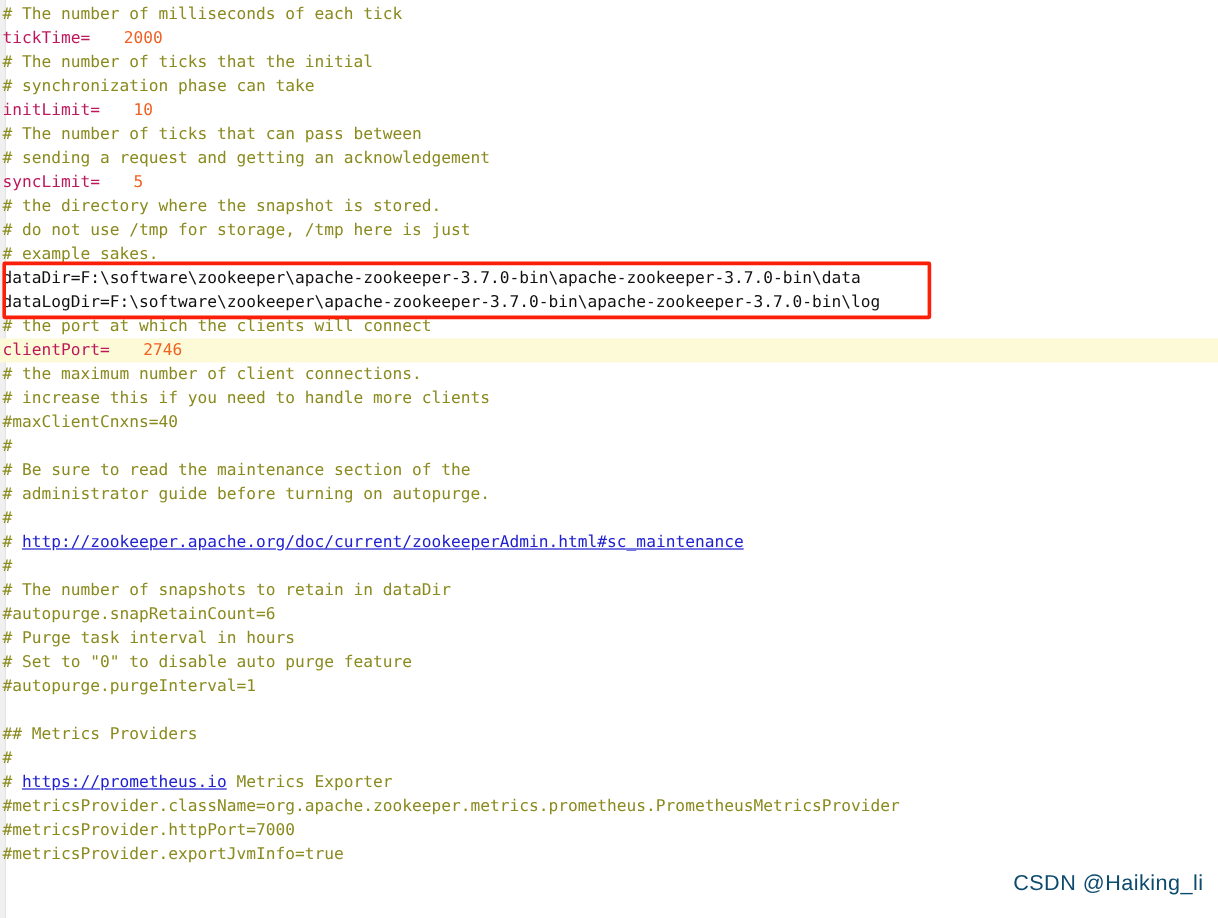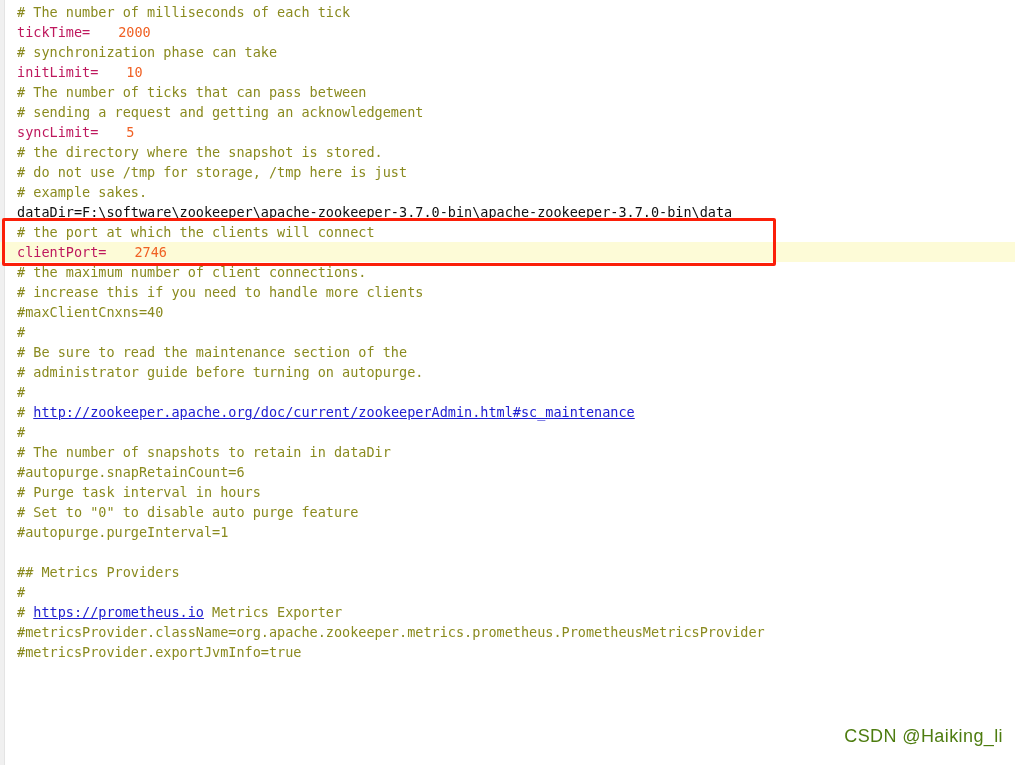--- a/index.html
+++ b/index.html
@@ -33,21 +33,21 @@
     padding-top: 2px;
     box-sizing: border-box;
   }
   .line {
     position: relative;
     height: 20px;
     line-height: 20px;
     font-size: 13.5px;
     letter-spacing: 0px;
     white-space: pre;
-    padding-left: 17px;
+    padding-left: 2px;
     color: #111111;
   }
   .line.hl {
     background: #fdfbd7;
   }
   .tok-comment { color: #8a8a1f; }
   .tok-key     { color: #be185d; }
   .tok-val     { color: #f06124; margin-left: 28px; }
   .tok-plain   { color: #111111; }
   .tok-link {
@@ -77,29 +77,31 @@
 </head>
 <body>
 
 <div id="screen">
 
   <div class="gutter-strip"></div>
 
   <div class="code" id="code-area">
       <div class="line"><span class="tok-comment"># The number of milliseconds of each tick</span></div>
       <div class="line"><span class="tok-key">tickTime=</span><span class="tok-val">2000</span></div>
+      <div class="line"><span class="tok-comment"># The number of ticks that the initial</span></div>
       <div class="line"><span class="tok-comment"># synchronization phase can take</span></div>
       <div class="line"><span class="tok-key">initLimit=</span><span class="tok-val">10</span></div>
       <div class="line"><span class="tok-comment"># The number of ticks that can pass between</span></div>
       <div class="line"><span class="tok-comment"># sending a request and getting an acknowledgement</span></div>
       <div class="line"><span class="tok-key">syncLimit=</span><span class="tok-val">5</span></div>
       <div class="line"><span class="tok-comment"># the directory where the snapshot is stored.</span></div>
       <div class="line"><span class="tok-comment"># do not use /tmp for storage, /tmp here is just</span></div>
       <div class="line"><span class="tok-comment"># example sakes.</span></div>
       <div class="line"><span class="tok-plain">dataDir=F:\software\zookeeper\apache-zookeeper-3.7.0-bin\apache-zookeeper-3.7.0-bin\data</span></div>
+      <div class="line"><span class="tok-plain">dataLogDir=F:\software\zookeeper\apache-zookeeper-3.7.0-bin\apache-zookeeper-3.7.0-bin\log</span></div>
       <div class="line"><span class="tok-comment"># the port at which the clients will connect</span></div>
       <div class="line hl"><span class="tok-key">clientPort=</span><span class="tok-val">2746</span></div>
       <div class="line"><span class="tok-comment"># the maximum number of client connections.</span></div>
       <div class="line"><span class="tok-comment"># increase this if you need to handle more clients</span></div>
       <div class="line"><span class="tok-comment">#maxClientCnxns=40</span></div>
       <div class="line"><span class="tok-comment">#</span></div>
       <div class="line"><span class="tok-comment"># Be sure to read the maintenance section of the</span></div>
       <div class="line"><span class="tok-comment"># administrator guide before turning on autopurge.</span></div>
       <div class="line"><span class="tok-comment">#</span></div>
       <div class="line"><span class="tok-comment"># </span><span class="tok-link">http://zookeeper.apache.org/doc/current/zookeeperAdmin.html#sc_maintenance</span><span class="tok-comment"></span></div>
@@ -107,19 +109,20 @@
       <div class="line"><span class="tok-comment"># The number of snapshots to retain in dataDir</span></div>
       <div class="line"><span class="tok-comment">#autopurge.snapRetainCount=6</span></div>
       <div class="line"><span class="tok-comment"># Purge task interval in hours</span></div>
       <div class="line"><span class="tok-comment"># Set to "0" to disable auto purge feature</span></div>
       <div class="line"><span class="tok-comment">#autopurge.purgeInterval=1</span></div>
       <div class="line"><span class="tok-comment"></span></div>
       <div class="line"><span class="tok-comment">## Metrics Providers</span></div>
       <div class="line"><span class="tok-comment">#</span></div>
       <div class="line"><span class="tok-comment"># </span><span class="tok-link">https://prometheus.io</span><span class="tok-comment"> Metrics Exporter</span></div>
       <div class="line"><span class="tok-comment">#metricsProvider.className=org.apache.zookeeper.metrics.prometheus.PrometheusMetricsProvider</span></div>
+      <div class="line"><span class="tok-comment">#metricsProvider.httpPort=7000</span></div>
       <div class="line"><span class="tok-comment">#metricsProvider.exportJvmInfo=true</span></div>
     </div>
 
   <div class="redbox" id="redbox" style="left: 2px; top: 218px; width: 774px; height: 48px; border-color: rgb(251, 31, 9);"></div>
 
-  <div class="watermark" style="color: #4d7c0f; text-align: center;">CSDN @Haiking_li</div>
+  <div class="watermark" style="color: #0c4a6e; text-align: center;">CSDN @Haiking_li</div>
 </div>
 
 </body></html>

